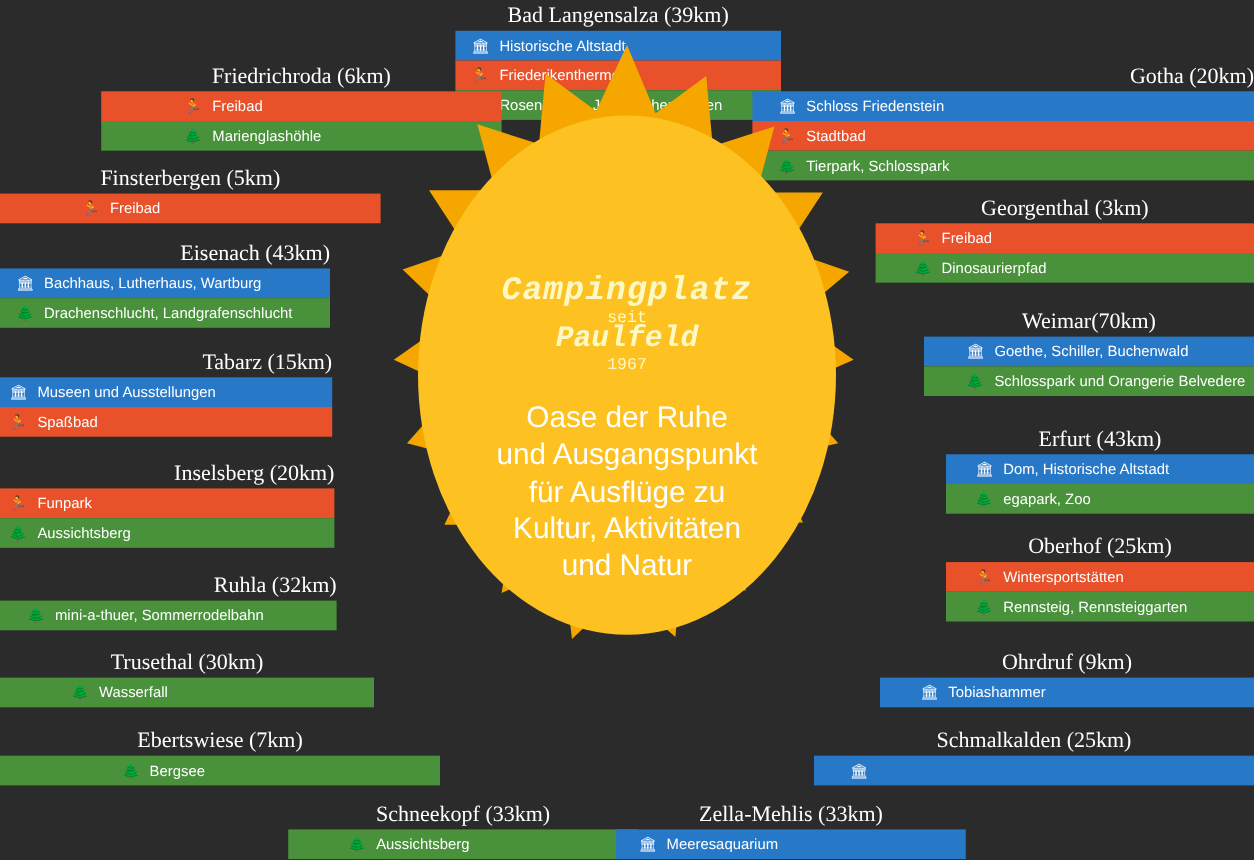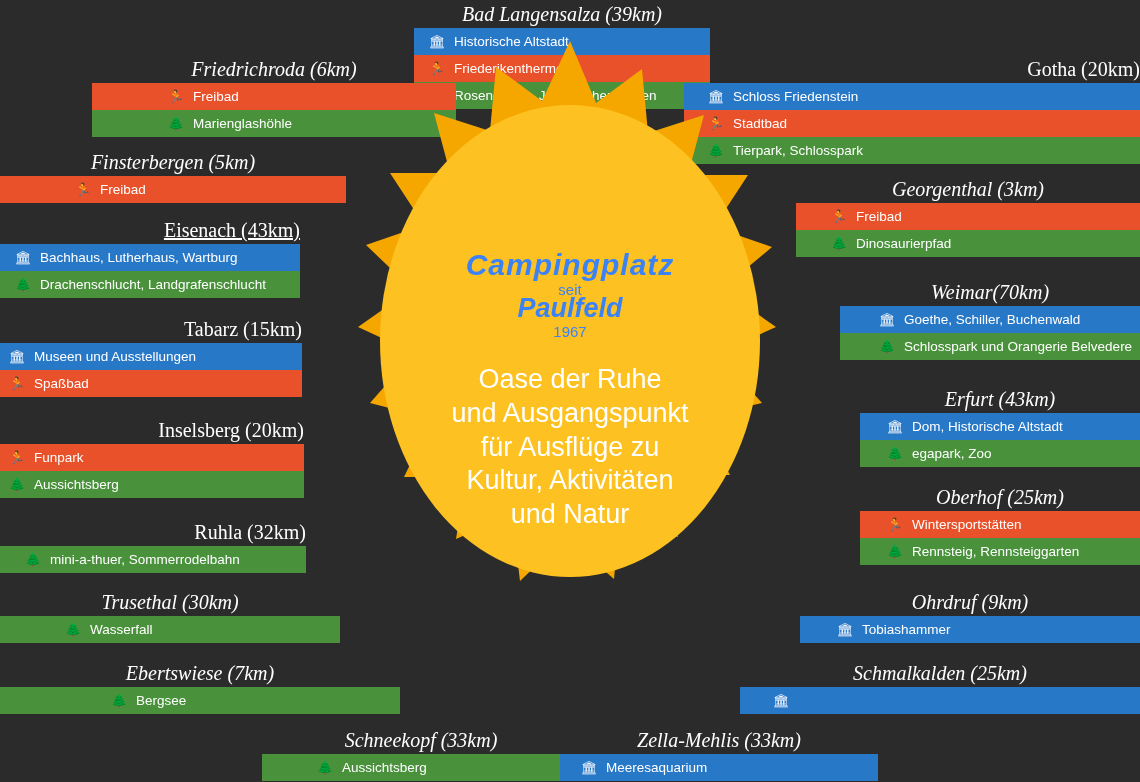--- a/index.html
+++ b/index.html
@@ -26,22 +26,22 @@
   #center-text{
     position:absolute;
     left:50%;top:50%;
     transform:translate(-50%,-50%);
     width:420px;
     z-index:6;
     text-align:center;
     color:#ffffff;
   }
   .logo{
-    color:#3b82f6;
-    font-family:Liberation Sans, sans-serif;
+    color:#fef9c3;
+    font-family:Liberation Mono, monospace;
     margin-bottom:14px;
     line-height:1.0;
   }
   .logo .l1{font-size:30px;font-weight:bold;font-style:italic;letter-spacing:1px;display:block;}
   .logo .l2{font-size:15px;display:block;margin-top:2px;}
   .logo .l3{font-size:27px;font-weight:bold;font-style:italic;display:block;margin-top:-2px;}
   .slogan{
     font-size:27px;line-height:1.25;color:#ffffff;font-weight:normal;margin-top:24px;
   }
   .slogan span{display:block;}
@@ -49,21 +49,21 @@
   
   .panel{position:absolute;z-index:2;}
   .panel .title{
     font-family:"Liberation Serif", serif;
     font-size:20px;
     color:#ffffff;
     height:28px;
     line-height:28px;
     white-space:nowrap;
   }
-  .panel .title.c{text-align:center;font-style:italic;}
+  .panel .title.c{text-align:center;}
   .panel .title.l{text-align:right;padding-left:16px;box-sizing:border-box;}
   .rows{position:relative;}
   .row{
     height:27px;
     line-height:27px;
     color:#ffffff;
     font-size:13.5px;
     white-space:nowrap;
     display:flex;
     align-items:center;
@@ -152,21 +152,21 @@
           <span class="lbl">Freibad</span>
         </div>
       <div class="row green" style="padding-left:32px;">
           <span class="ico">🌲</span>
           <span class="lbl">Dinosaurierpfad</span>
         </div>
     </div>
   </div>
 
   <div class="panel" style="left:0px;top:216px;width:300px;">
-    <div class="title l" style="padding-left:8px;text-decoration:underline;">Eisenach (43km)</div>
+    <div class="title l" style="padding-left:8px;">Eisenach (43km)</div>
     <div class="rows">
       <div class="row blue pad-l">
           <span class="ico">🏛</span>
           <span class="lbl">Bachhaus, Lutherhaus, Wartburg</span>
         </div>
       <div class="row green pad-l">
           <span class="ico">🌲</span>
           <span class="lbl">Drachenschlucht, Landgrafenschlucht</span>
         </div>
     </div>

